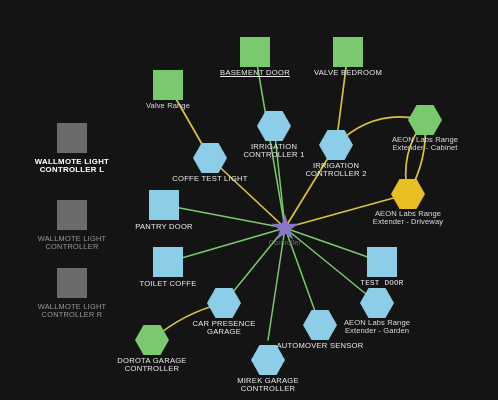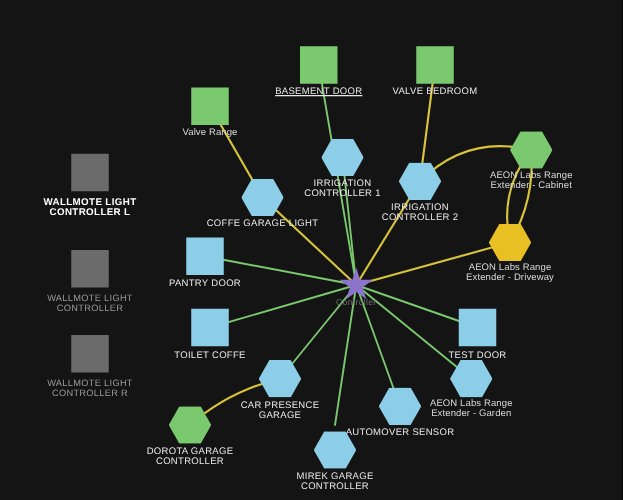--- a/index.html
+++ b/index.html
@@ -96,33 +96,33 @@
         <div class="label lbl-caps" style="top: 32px;">IRRIGATION
 CONTROLLER 1</div>
       </div>
       <div class="node" style="left: 336px; top: 145px;">
         <div class="shape hex" style="background: rgb(140, 205, 232);"></div>
         <div class="label lbl-caps" style="top: 32px;">IRRIGATION
 CONTROLLER 2</div>
       </div>
       <div class="node" style="left: 210px; top: 158px;">
         <div class="shape hex" style="background: rgb(140, 205, 232);"></div>
-        <div class="label lbl-caps" style="top: 32px;">COFFE GARAGE LIGHT</div>
+        <div class="label lbl-caps" style="top: 32px;">COFFE TEST LIGHT</div>
       </div>
       <div class="node" style="left: 164px; top: 205px;">
         <div class="shape sq" style="background: rgb(140, 205, 232);"></div>
         <div class="label lbl-caps" style="top: 33px;">PANTRY DOOR</div>
       </div>
       <div class="node" style="left: 168px; top: 262px;">
         <div class="shape sq" style="background: rgb(140, 205, 232);"></div>
         <div class="label lbl-caps" style="top: 33px;">TOILET COFFE</div>
       </div>
       <div class="node" style="left: 382px; top: 262px;">
         <div class="shape sq" style="background: rgb(140, 205, 232);"></div>
-        <div class="label lbl-caps" style="top: 33px;">TEST DOOR</div>
+        <div class="label lbl-caps" style="top: 33px; font-family: Liberation Mono, monospace;">TEST DOOR</div>
       </div>
       <div class="node" style="left: 224px; top: 303px;">
         <div class="shape hex" style="background: rgb(140, 205, 232);"></div>
         <div class="label lbl-caps" style="top: 32px;">CAR PRESENCE
 GARAGE</div>
       </div>
       <div class="node" style="left: 320px; top: 325px;">
         <div class="shape hex" style="background: rgb(140, 205, 232);"></div>
         <div class="label lbl-caps" style="top: 32px;">AUTOMOVER SENSOR</div>
       </div>

